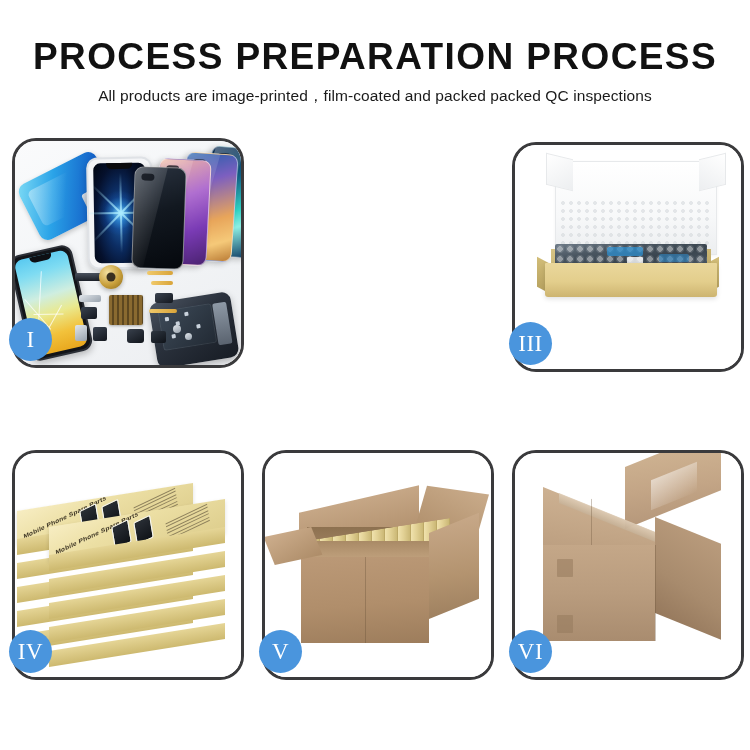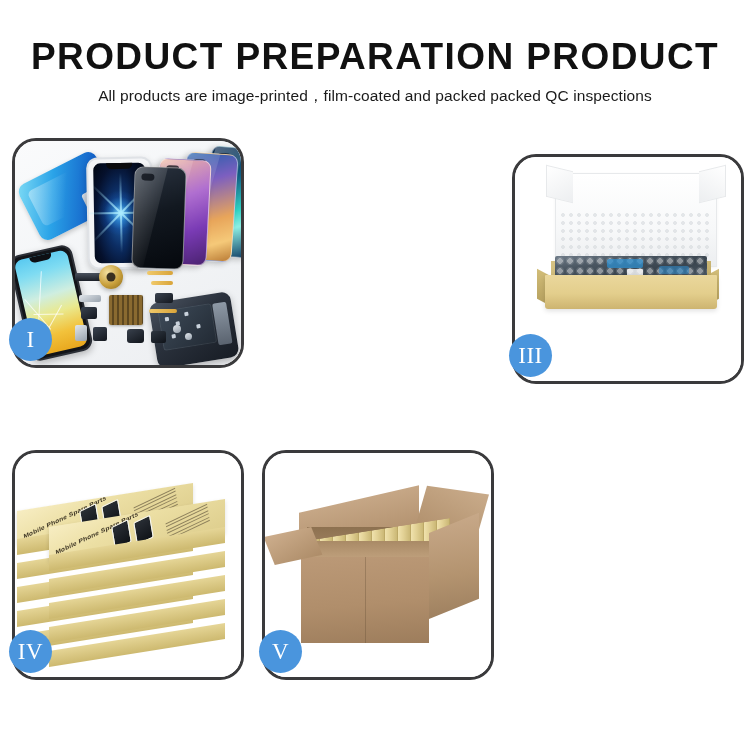--- a/index.html
+++ b/index.html
@@ -45,21 +45,21 @@
     box-sizing:border-box;
     overflow:visible;
   }
   .panel .inner{
     position:absolute;inset:0;
     border-radius:21px;
     overflow:hidden;
   }
   .p1{left:12px;top:0px;}
   .p2{left:262px;top:0px;}
-  .p3{left:512px;top:16px;text-align:right;}
+  .p3{left:512px;top:4px;text-align:right;}
   .p4{left:12px;top:312px;}
   .p5{left:262px;top:312px;}
   .p6{left:512px;top:312px;}
 
   
   .badge{
     position:absolute;
     left:-6px;bottom:4px;
     width:43px;height:43px;
     border-radius:50%;
@@ -478,21 +478,21 @@
   .sTab1{position:absolute;left:24px;top:72px;width:16px;height:18px;background:rgba(150,122,92,.55);border-radius:1px;}
   .sTab2{position:absolute;left:24px;top:128px;width:16px;height:18px;background:rgba(150,122,92,.55);border-radius:1px;}
   .sEdgeV{position:absolute;left:122px;top:58px;width:1px;height:96px;background:rgba(110,86,60,.35);}
 </style>
 </head>
 <body>
 
 <div class="page">
 
   <div class="header">
-    <h1 class="title">PRODUCT PREPARATION PRODUCT</h1>
+    <h1 class="title">PROCESS PREPARATION PROCESS</h1>
     <p class="subtitle">All products are image-printed，film-coated and packed packed QC inspections</p>
   </div>
 
   <div class="grid">
 
     <div class="panel p1">
       <div class="inner">
         <div class="scene1">
 
           <div class="oled">
@@ -673,15 +673,34 @@
             <div class="cSide"></div>
             <div class="cFront"></div>
             <div class="cSeamV"></div>
             <div class="flapLeft"></div>
           </div>
         </div>
       </div>
       <div class="badge">V</div>
     </div>
 
+    <div class="panel p6">
+      <div class="inner">
+        <div class="scene6">
+          <div class="sealed">
+            <div class="sTop"></div>
+            <div class="sTop2"></div>
+            <div class="tapeTop"></div>
+            <div class="tapeShine"></div>
+            <div class="sSeamTop"></div>
+            <div class="sSide"></div>
+            <div class="sFront"></div>
+            <div class="sEdgeV"></div>
+            <div class="sTab1"></div>
+            <div class="sTab2"></div>
+          </div>
+        </div>
+      </div>
+      <div class="badge">VI</div>
+    </div>
 
   </div>
 </div>
 
 </body></html>

